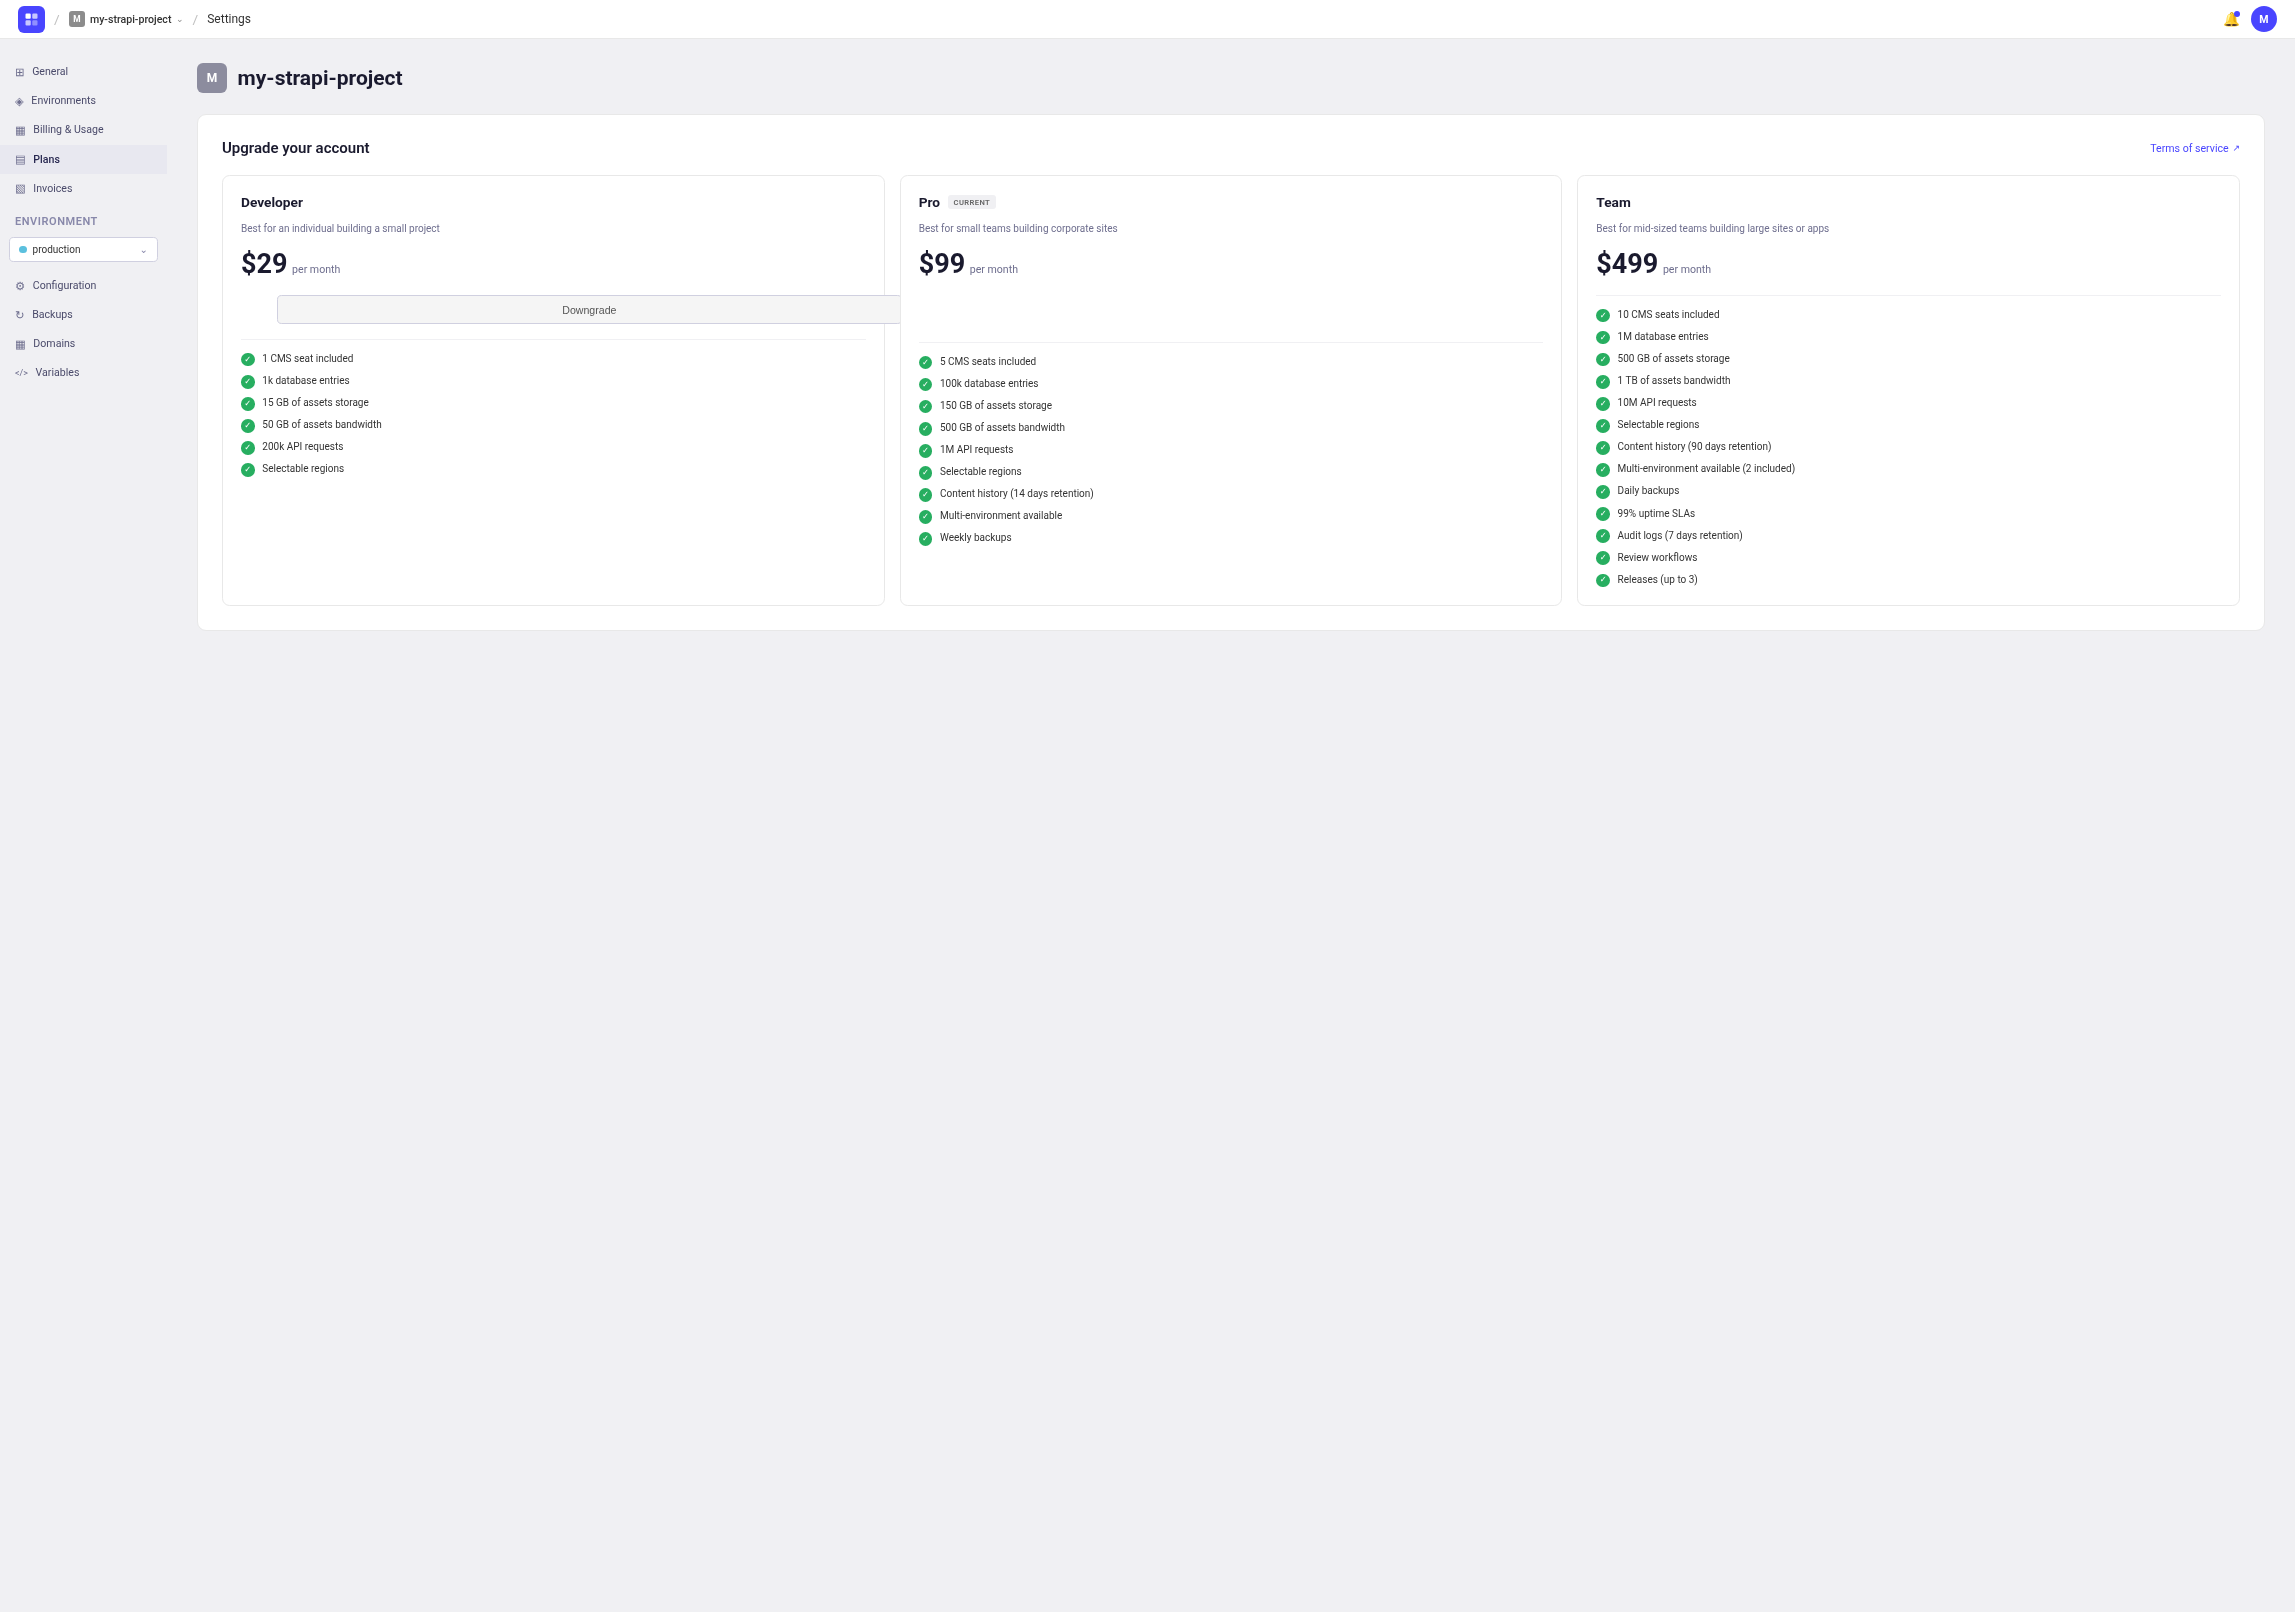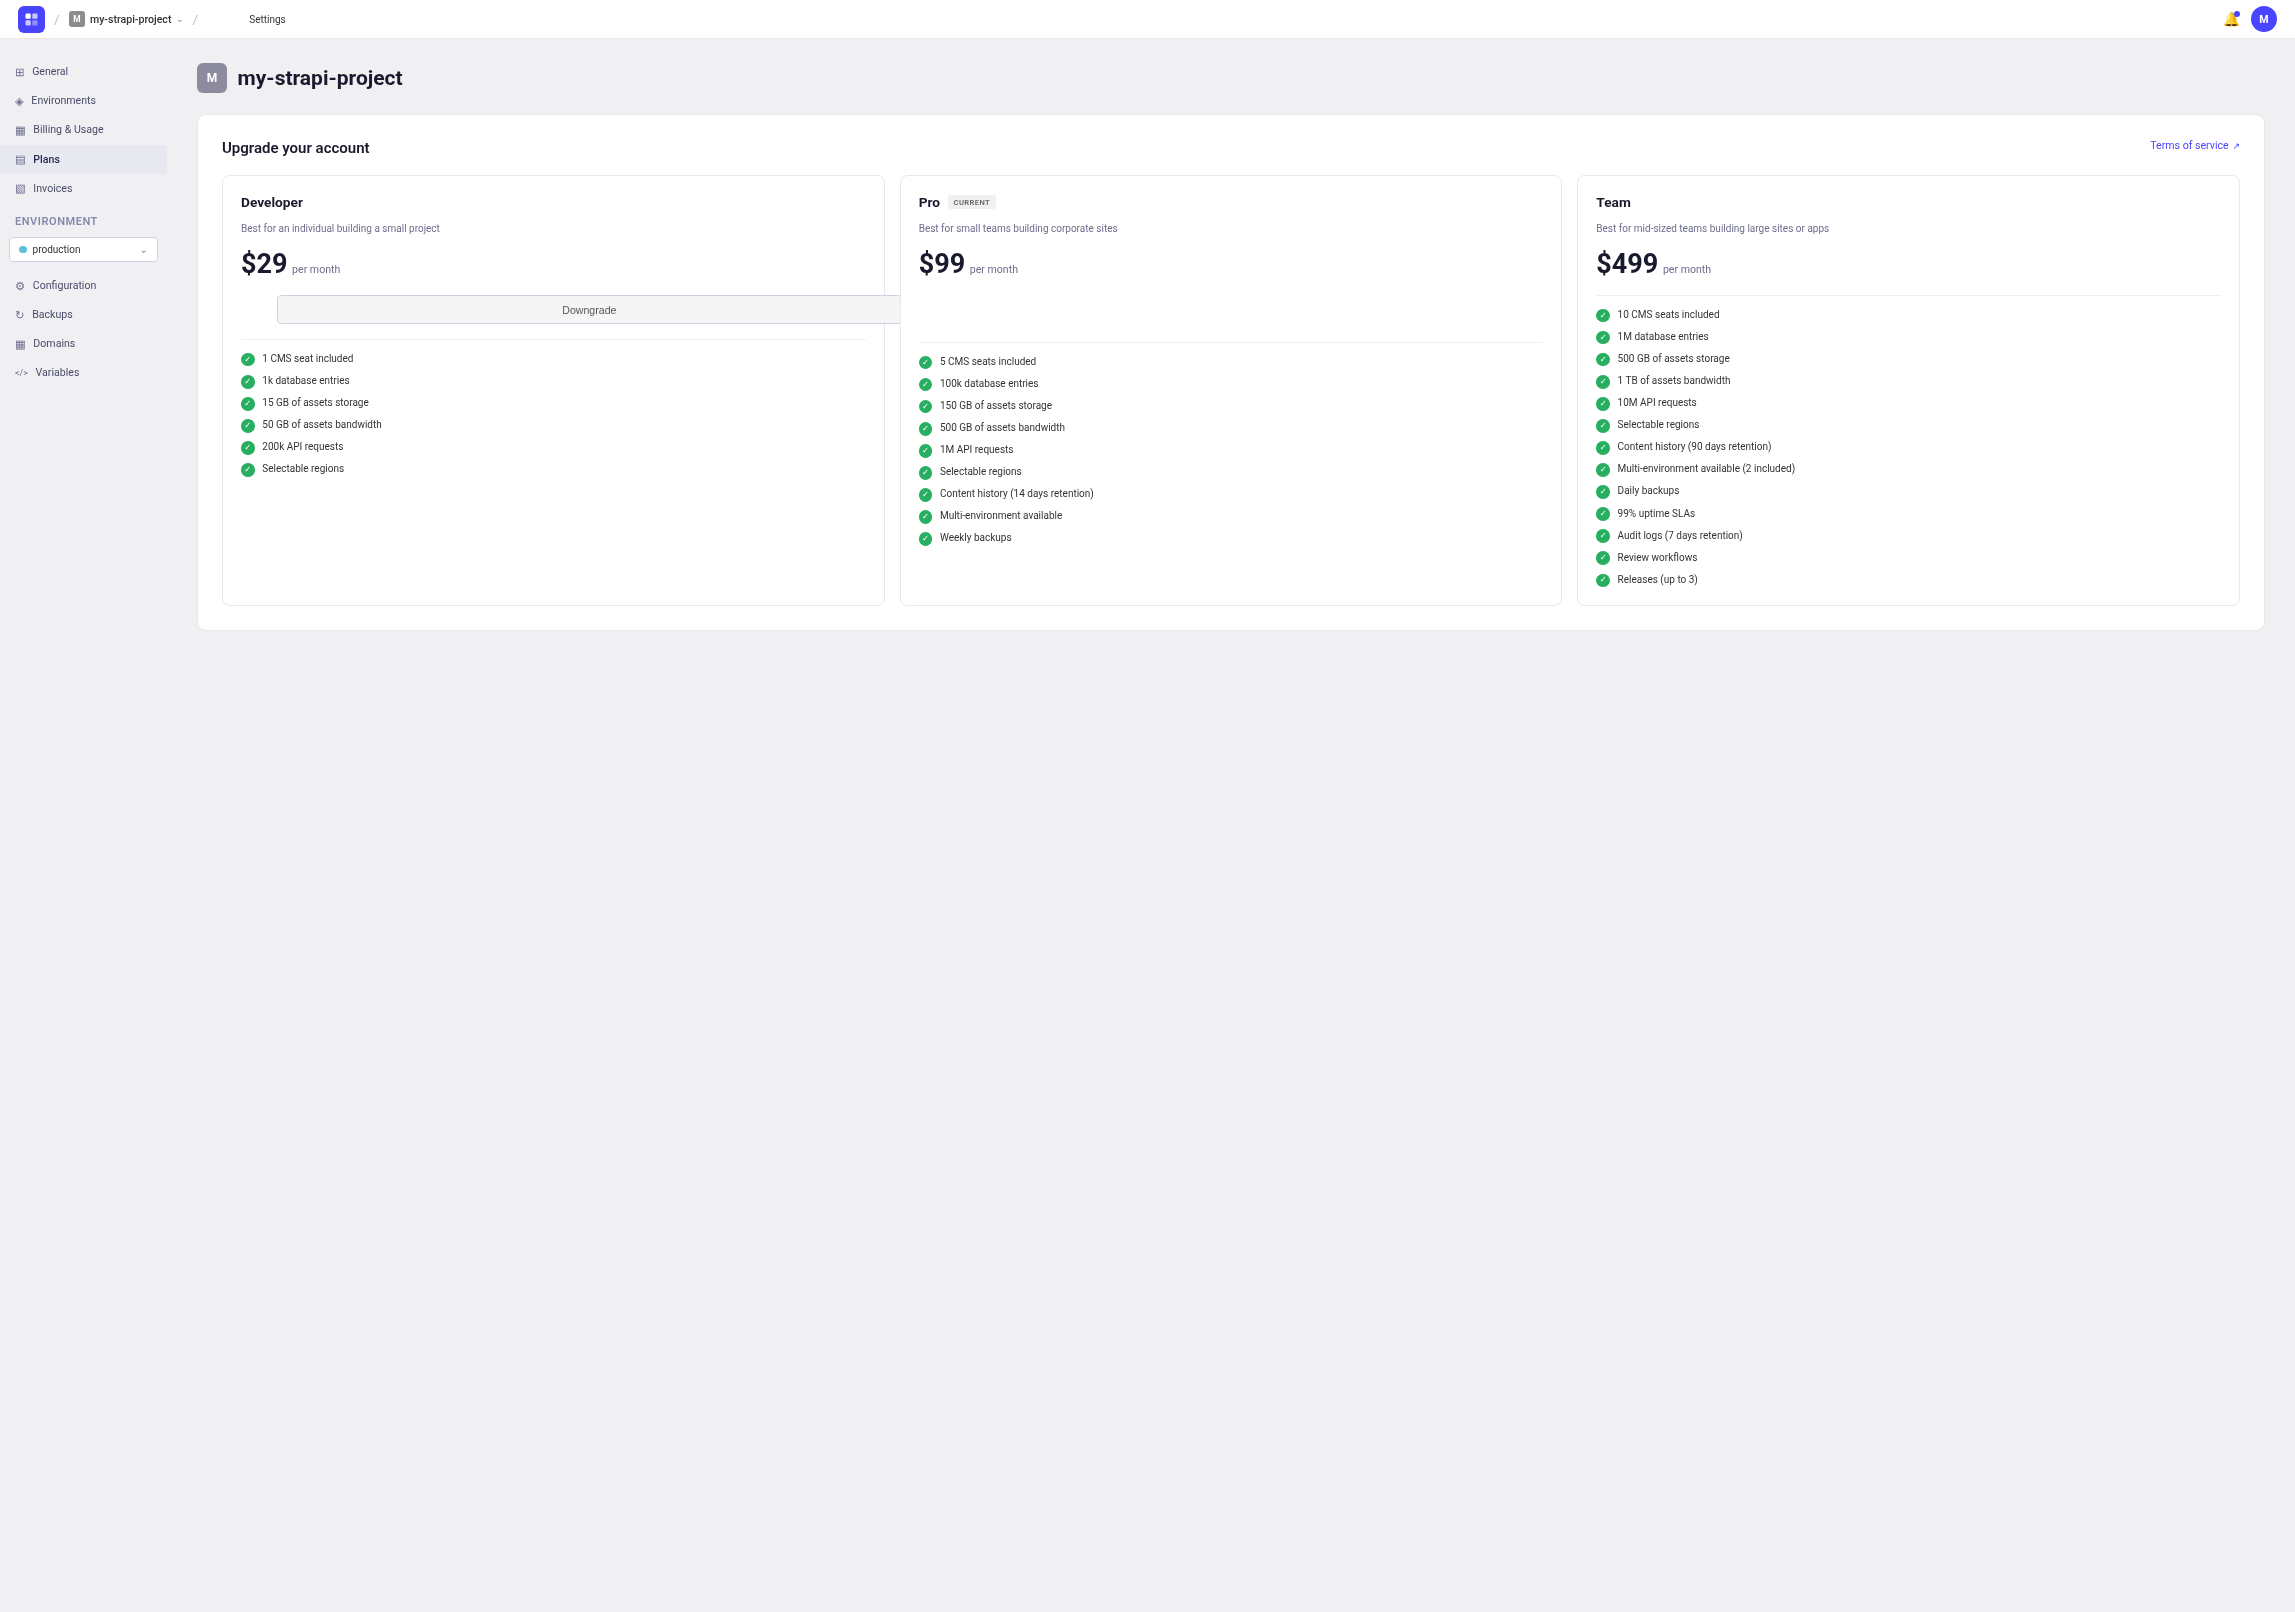--- a/index.html
+++ b/index.html
@@ -14,21 +14,21 @@
     .topnav-left { display: flex; align-items: center; gap: 6px; }
     .topnav-logo {
       width: 27px; height: 27px; background: #4945ff; border-radius: 6px;
       display: flex; align-items: center; justify-content: center; color: #fff; font-size: 13.7px; font-weight: bold;
     }
     .topnav-sep { color: #c0c0c0; font-size: 13.7px; margin: 0 3px; }
     .topnav-project { display: flex; align-items: center; gap: 4.6px; font-size: 10.6px; color: #333; }
     .topnav-project-icon { width: 16.7px; height: 16.7px; background: #8c8c8c; border-radius: 3px; display: flex; align-items: center; justify-content: center; color: #fff; font-size: 8.4px; font-weight: bold; }
     .topnav-project-name { font-weight: 500; }
     .topnav-chevron { color: #8c8c8c; font-size: 9px; }
-    .settings-text { font-size: 10px; color: #333; margin-left: 42px; }
+    .settings-text { font-size: 12px; color: #333; }
     .topnav-right { display: flex; align-items: center; gap: 10.6px; }
     .bell-btn { background: none; border: none; cursor: pointer; position: relative; color: #666; font-size: 13.7px; }
     .bell-dot { width: 6px; height: 6px; background: #4945ff; border-radius: 50%; position: absolute; top: 0; right: 0; }
     .avatar { width: 26px; height: 26px; background: #4945ff; border-radius: 50%; display: flex; align-items: center; justify-content: center; color: #fff; font-size: 10.6px; font-weight: bold; }
 
     
     .layout { display: flex; padding-top: 39px; min-height: 100vh; }
 
     
     .sidebar { width: 167px; background: #f0f0f3; padding: 18px 0; flex-shrink: 0; }
@@ -60,21 +60,21 @@
 
     .page-title-row { display: flex; align-items: center; gap: 10.6px; margin-bottom: 21px; }
     .project-avatar { width: 30px; height: 30px; background: #8c8c9e; border-radius: 6px; display: flex; align-items: center; justify-content: center; color: #fff; font-size: 12px; font-weight: bold; }
     .page-title { font-size: 21px; font-weight: 700; color: #1a1a2e; }
 
     
     .plans-card {
       background: #fff; border-radius: 9px; padding: 24px;
       border: 0.8px solid #e8e8e8;
     }
-    .plans-header { display: flex; align-items: flex-start; justify-content: space-between; margin-bottom: 18px; }
+    .plans-header { display: flex; align-items: center; justify-content: space-between; margin-bottom: 18px; }
     .plans-header-title { font-size: 15px; font-weight: 600; color: #1a1a2e; }
     .terms-link { display: flex; align-items: center; gap: 3.8px; color: #4945ff; font-size: 10.6px; text-decoration: none; cursor: pointer; }
     .external-icon { font-size: 9px; }
 
     
     .plans-grid { display: grid; grid-template-columns: 1fr 1fr 1fr; gap: 15px; }
 
     .plan-card {
       border: 0.8px solid #e8e8e8; border-radius: 7.6px; padding: 18px;
       background: #fff;

